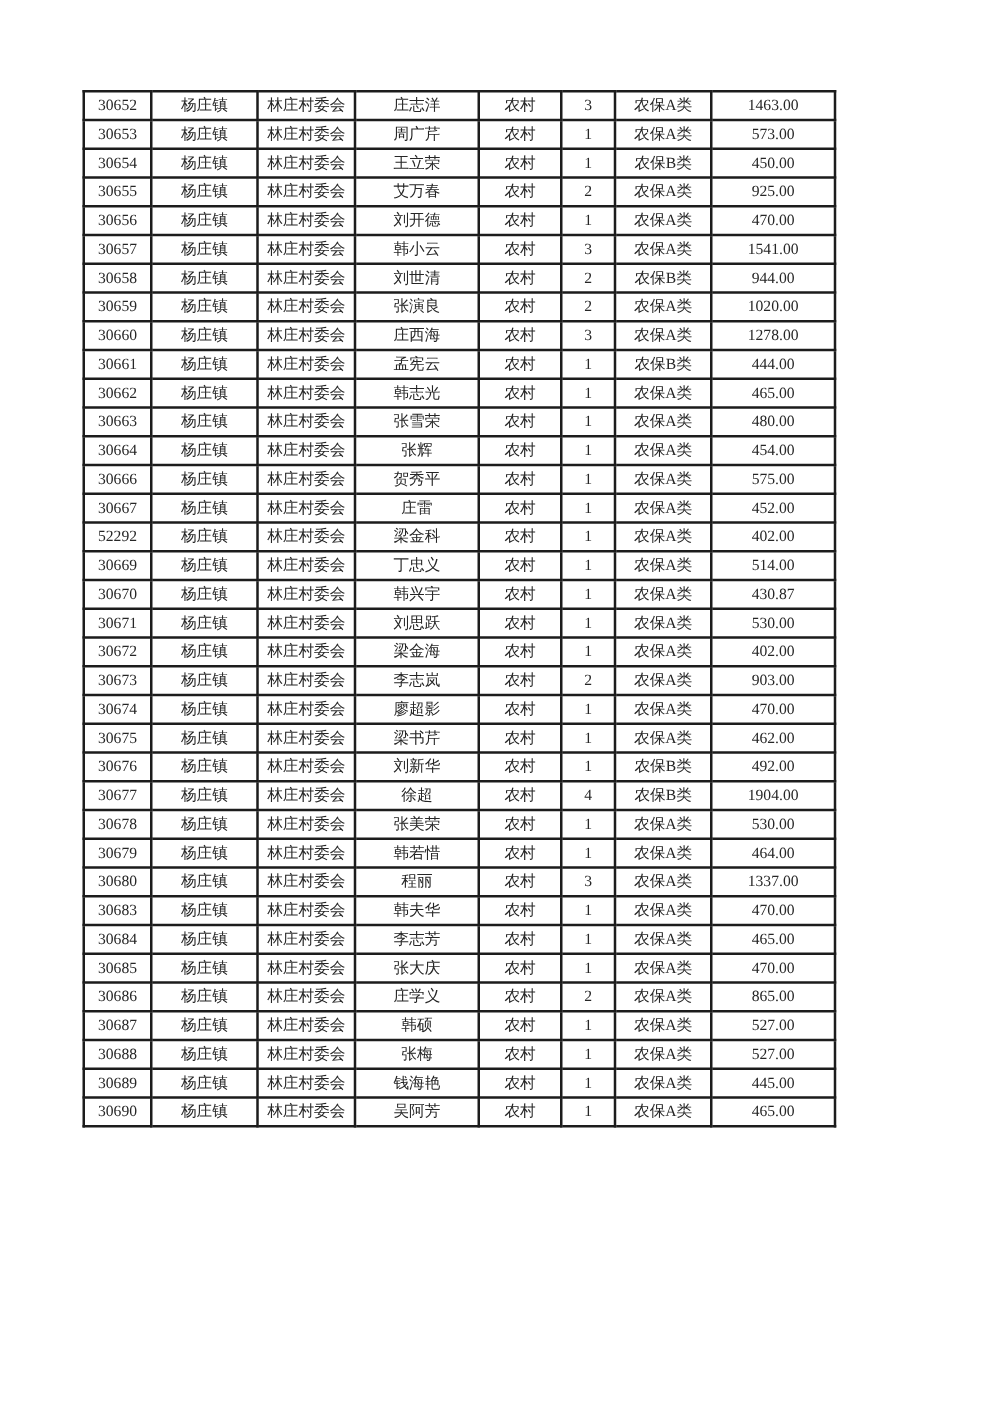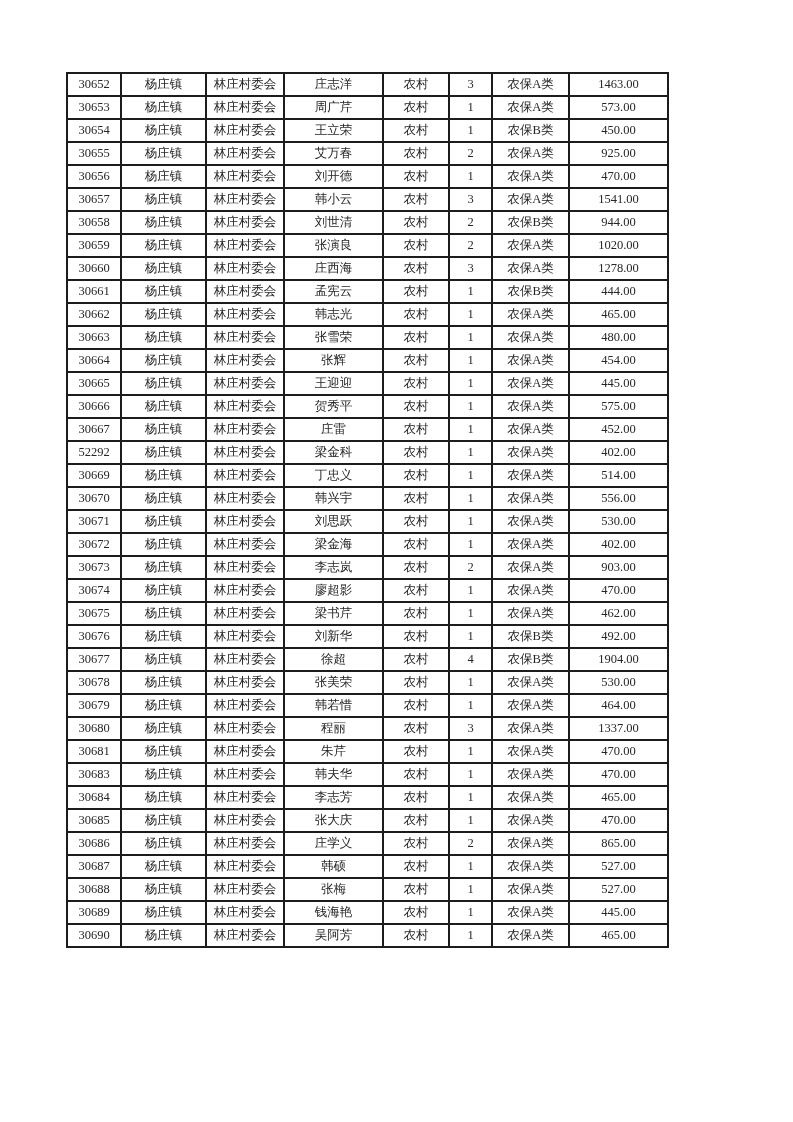--- a/index.html
+++ b/index.html
@@ -185,30 +185,20 @@
           <td>30664</td>
           <td>杨庄镇</td>
           <td>林庄村委会</td>
           <td>张辉</td>
           <td>农村</td>
           <td>1</td>
           <td>农保A类</td>
           <td>454.00</td>
         </tr>
         <tr>
-          <td>30665</td>
-          <td>杨庄镇</td>
-          <td>林庄村委会</td>
-          <td>王迎迎</td>
-          <td>农村</td>
-          <td>1</td>
-          <td>农保A类</td>
-          <td>445.00</td>
-        </tr>
-        <tr>
           <td>30666</td>
           <td>杨庄镇</td>
           <td>林庄村委会</td>
           <td>贺秀平</td>
           <td>农村</td>
           <td>1</td>
           <td>农保A类</td>
           <td>575.00</td>
         </tr>
         <tr>
@@ -242,21 +232,21 @@
           <td>514.00</td>
         </tr>
         <tr>
           <td>30670</td>
           <td>杨庄镇</td>
           <td>林庄村委会</td>
           <td>韩兴宇</td>
           <td>农村</td>
           <td>1</td>
           <td>农保A类</td>
-          <td>556.00</td>
+          <td>430.87</td>
         </tr>
         <tr>
           <td>30671</td>
           <td>杨庄镇</td>
           <td>林庄村委会</td>
           <td>刘思跃</td>
           <td>农村</td>
           <td>1</td>
           <td>农保A类</td>
           <td>530.00</td>
@@ -343,30 +333,20 @@
         </tr>
         <tr>
           <td>30680</td>
           <td>杨庄镇</td>
           <td>林庄村委会</td>
           <td>程丽</td>
           <td>农村</td>
           <td>3</td>
           <td>农保A类</td>
           <td>1337.00</td>
-        </tr>
-        <tr>
-          <td>30681</td>
-          <td>杨庄镇</td>
-          <td>林庄村委会</td>
-          <td>朱芹</td>
-          <td>农村</td>
-          <td>1</td>
-          <td>农保A类</td>
-          <td>470.00</td>
         </tr>
         <tr>
           <td>30683</td>
           <td>杨庄镇</td>
           <td>林庄村委会</td>
           <td>韩夫华</td>
           <td>农村</td>
           <td>1</td>
           <td>农保A类</td>
           <td>470.00</td>

